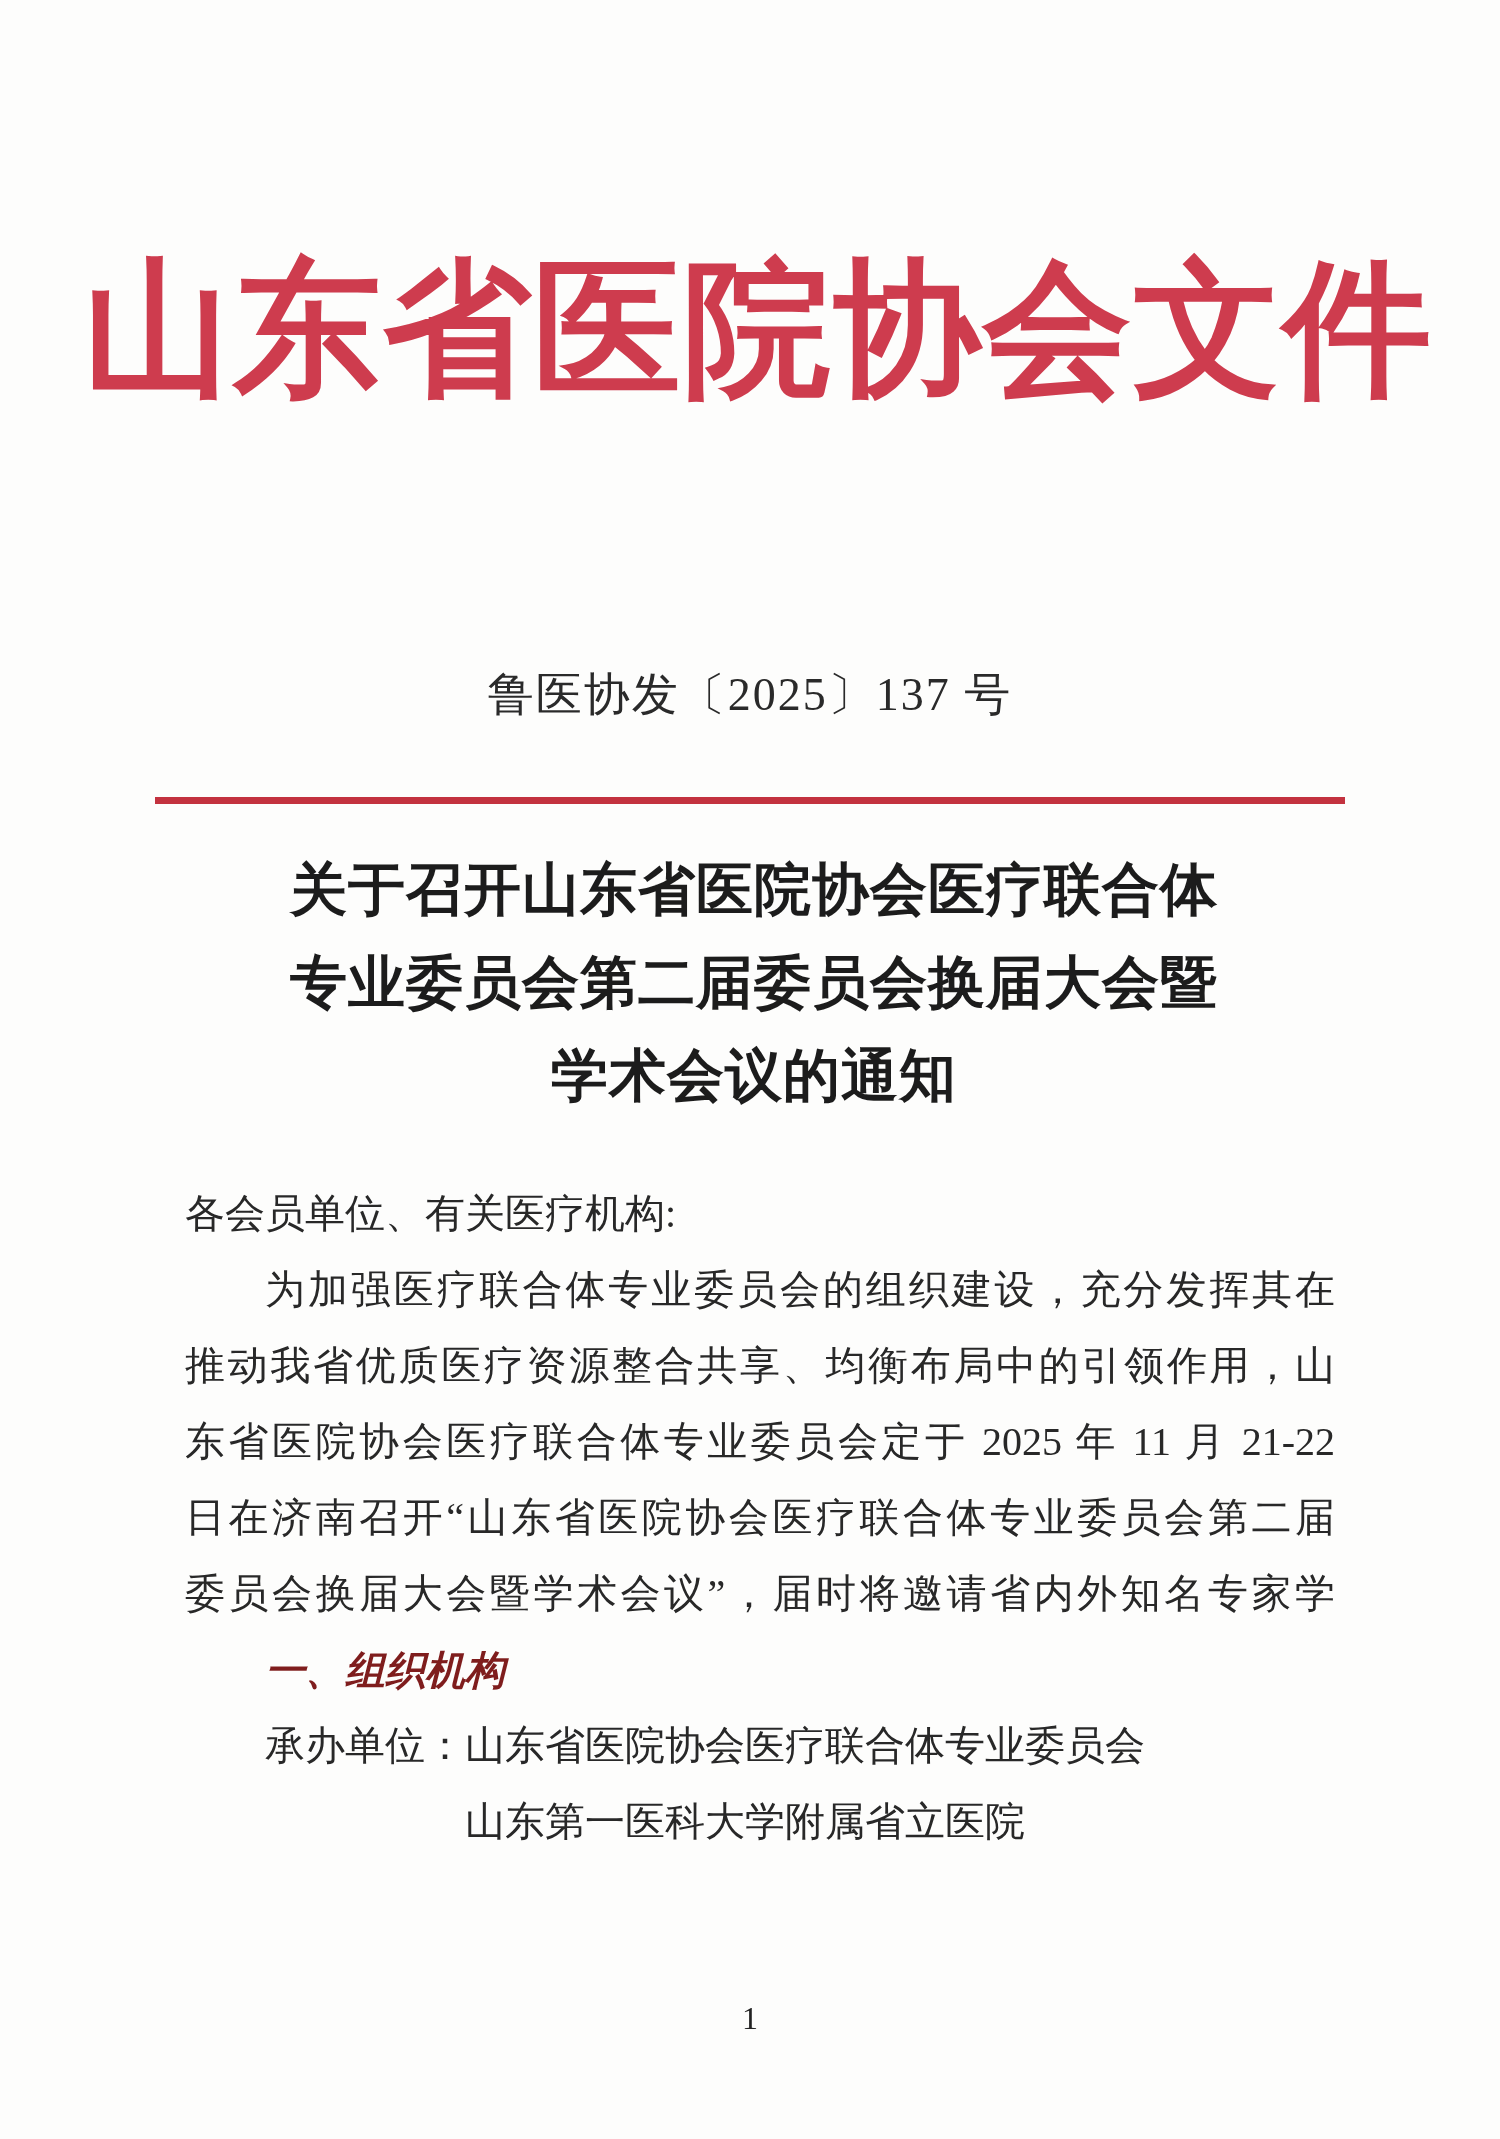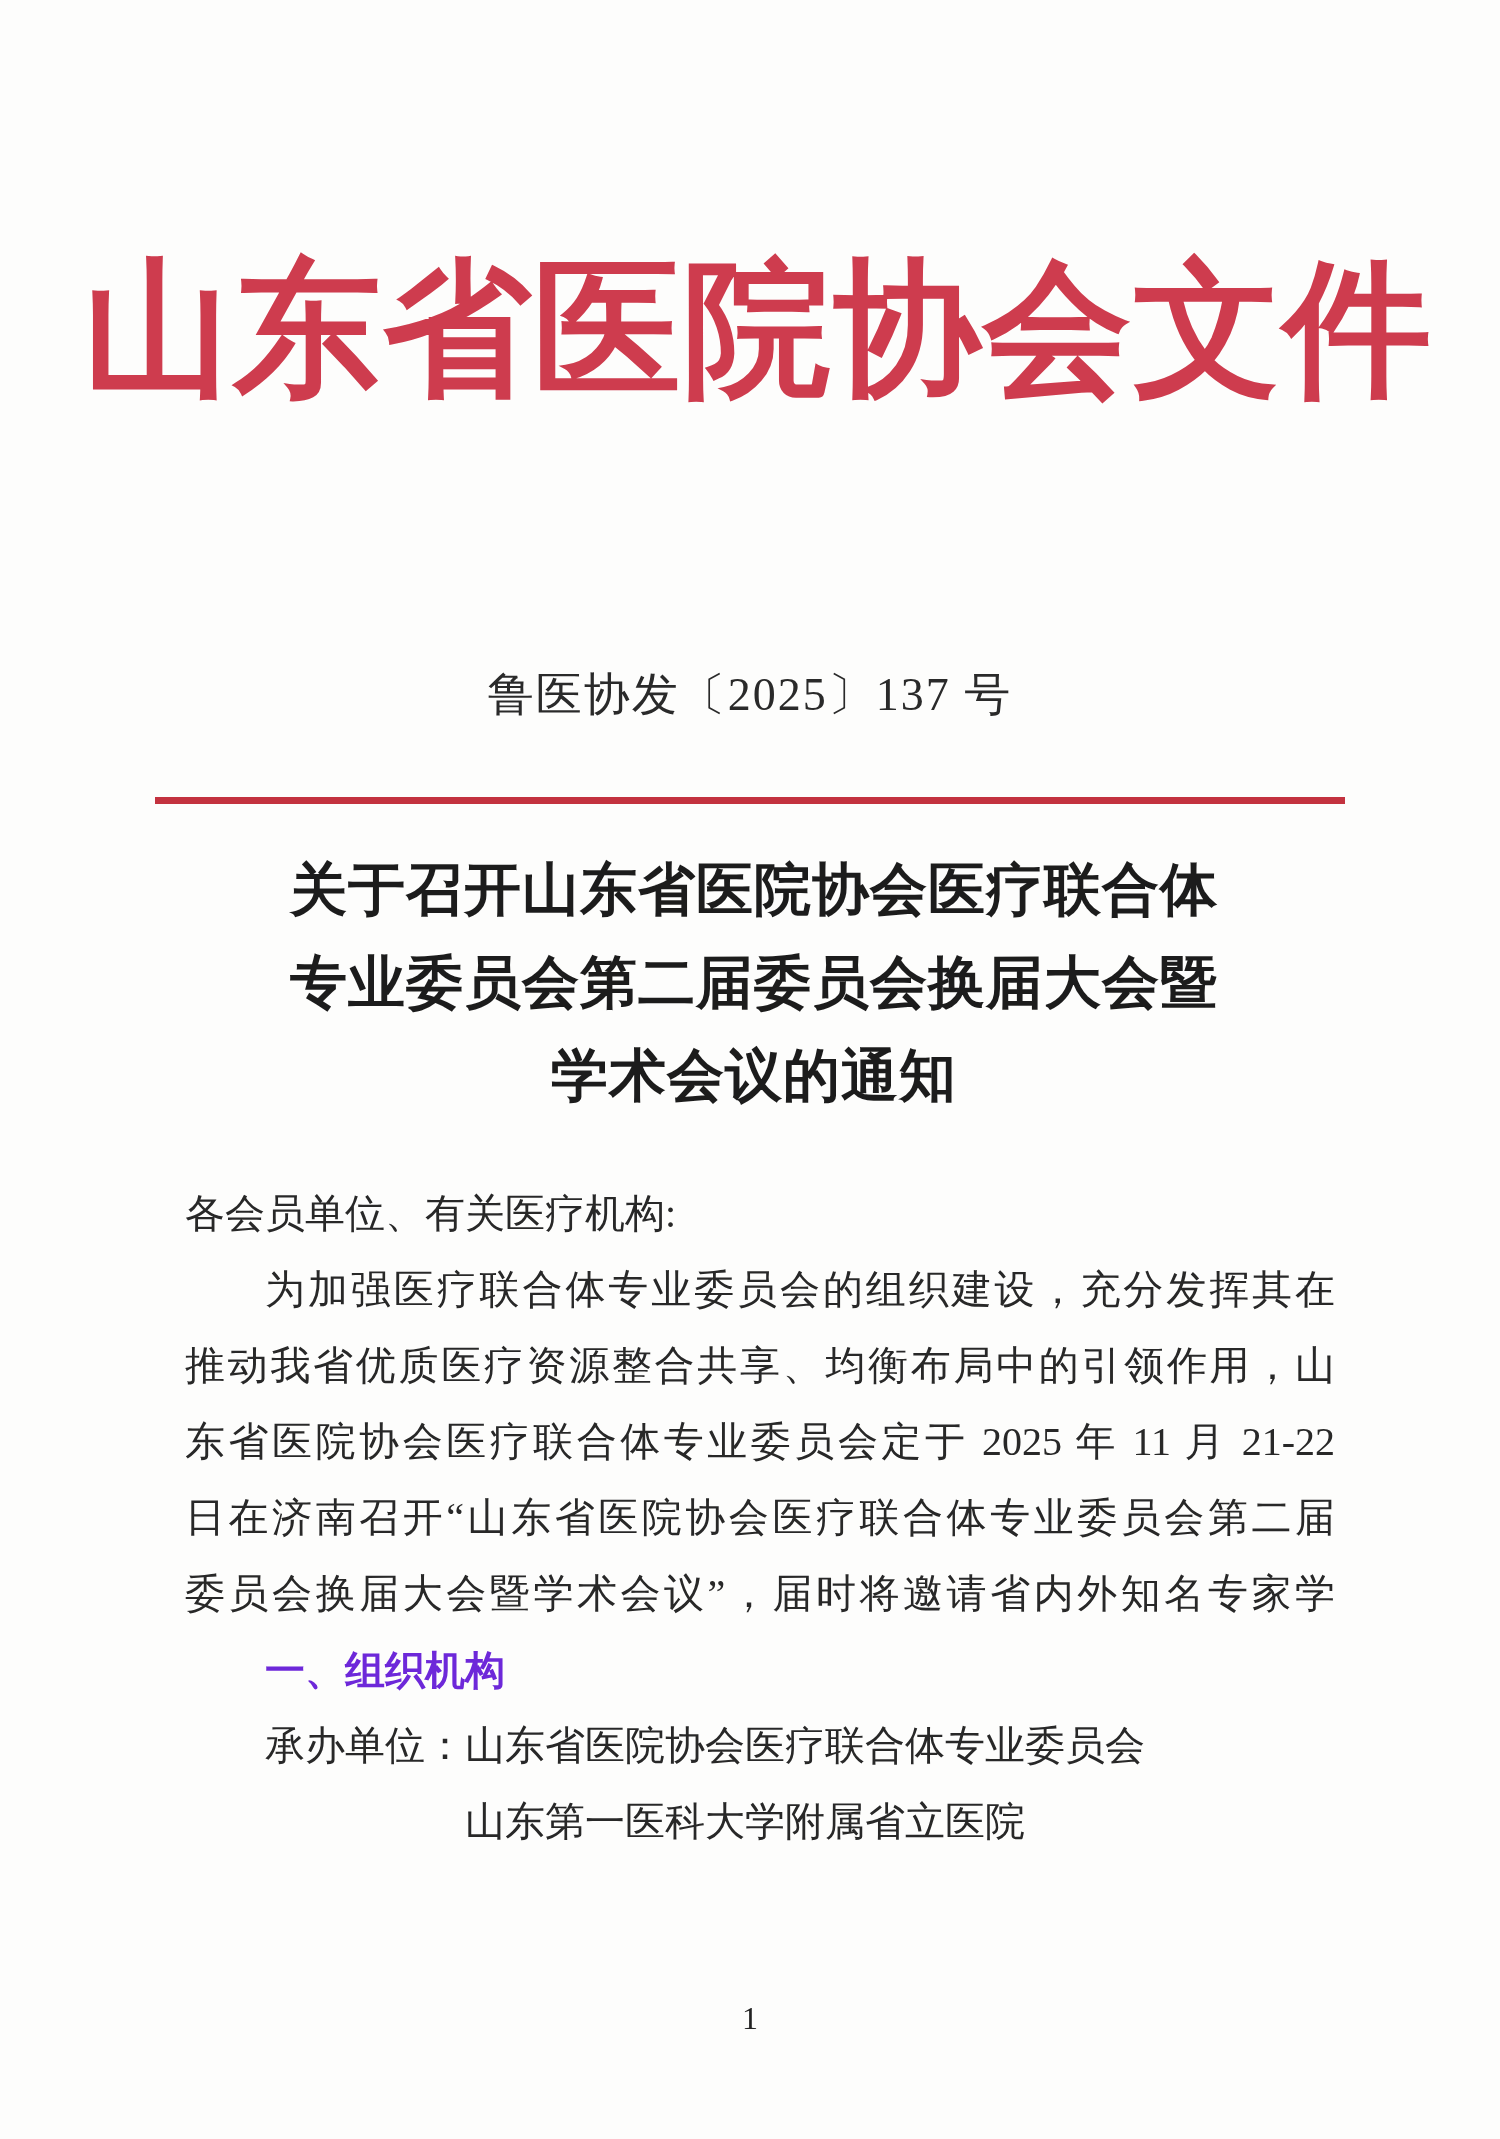--- a/index.html
+++ b/index.html
@@ -70,21 +70,22 @@
   .indent { text-indent: 2em; }
   .cont { text-indent: 7em; }
   .stretch {
     text-align: justify;
     text-justify: inter-character;
     text-align-last: justify;
   }
   .section {
     font-family: "Liberation Sans", sans-serif;
     font-weight: bold;
-    color: #6d28d9;
+    color: #7f1d1d;
+    font-style: italic;
   }
   .page-number {
     position: absolute;
     top: 2000px;
     left: 0;
     width: 100%;
     text-align: center;
     font-size: 32px;
     line-height: 36px;
     color: #222222;

